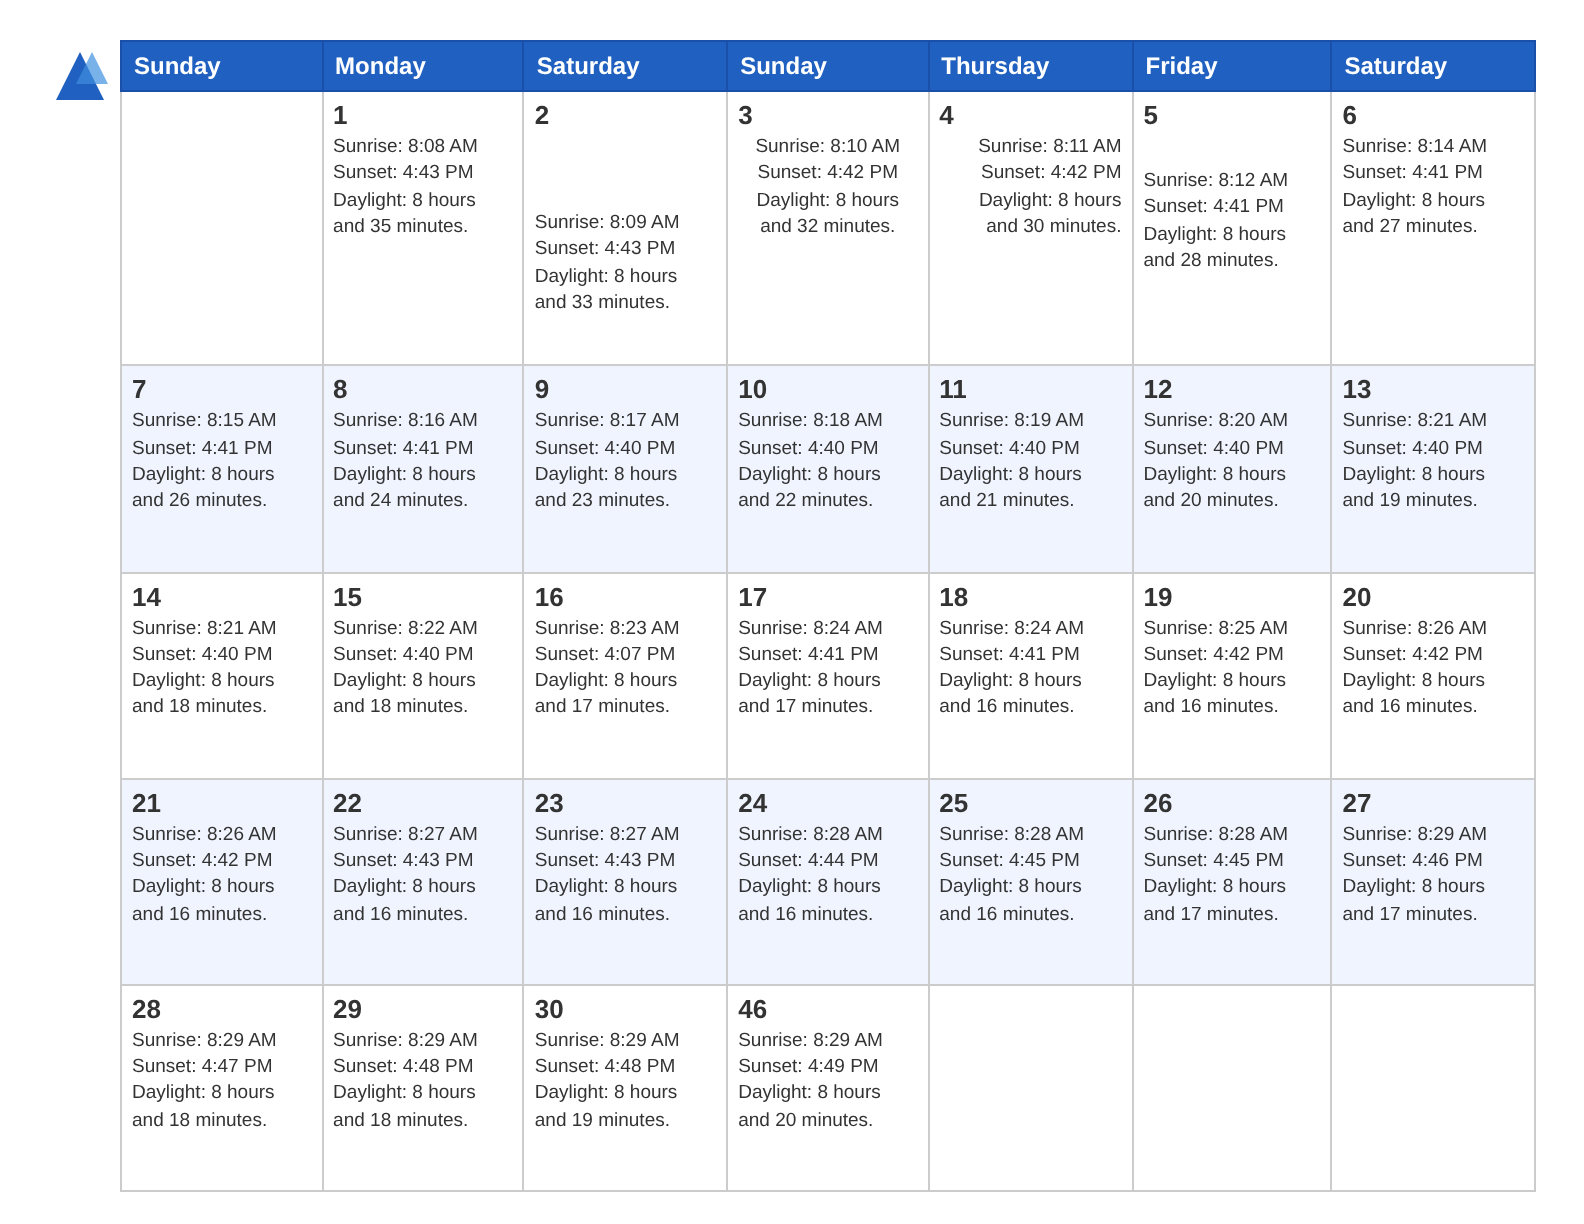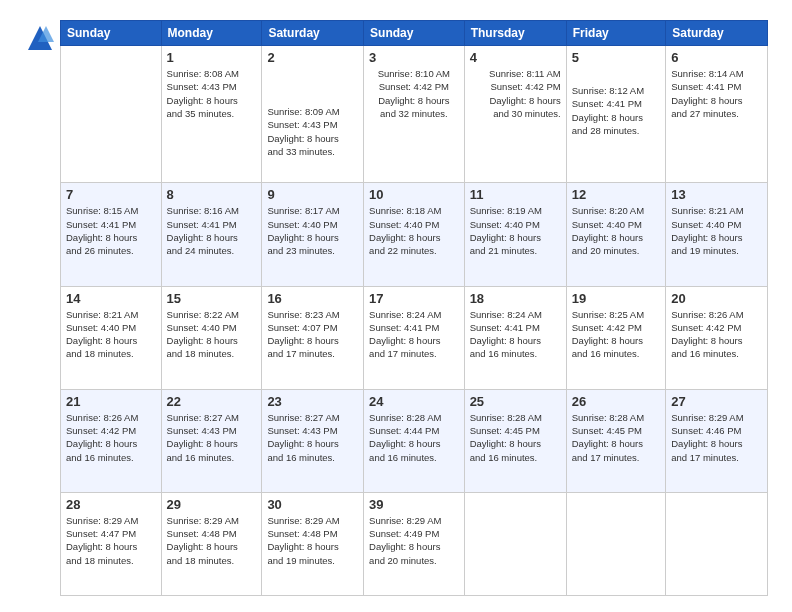--- a/index.html
+++ b/index.html
@@ -357,21 +357,21 @@
 and 18 minutes.</div>
           </td>
           <td>
             <div class="day-number">30</div>
             <div class="day-info" style="white-space: pre-line;">Sunrise: 8:29 AM
 Sunset: 4:48 PM
 Daylight: 8 hours
 and 19 minutes.</div>
           </td>
           <td>
-            <div class="day-number">39</div>
+            <div class="day-number">46</div>
             <div class="day-info" style="white-space: pre-line;">Sunrise: 8:29 AM
 Sunset: 4:49 PM
 Daylight: 8 hours
 and 20 minutes.</div>
           </td>
           <td class="empty-cell"></td>
           <td class="empty-cell"></td>
           <td class="empty-cell"></td>
         </tr>
       </tbody>

